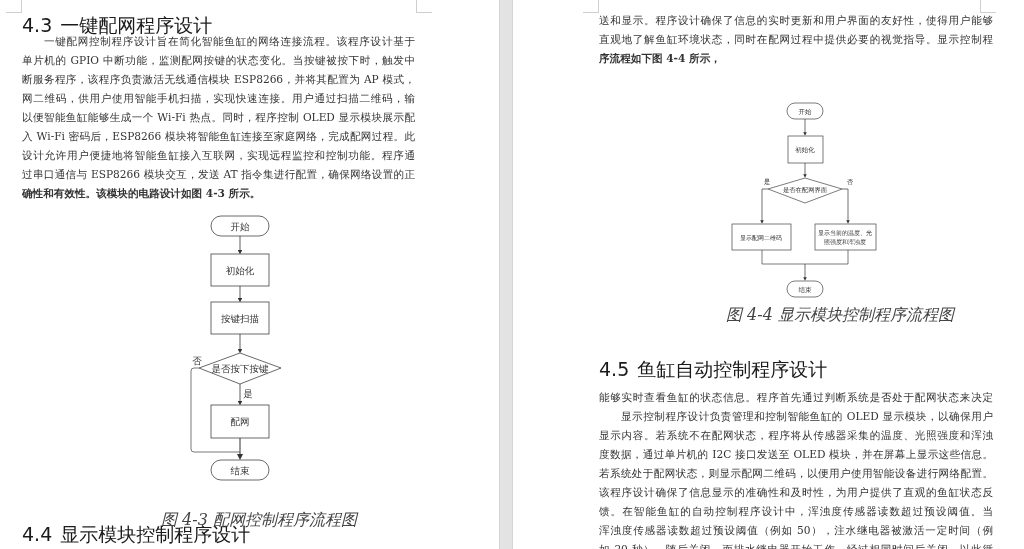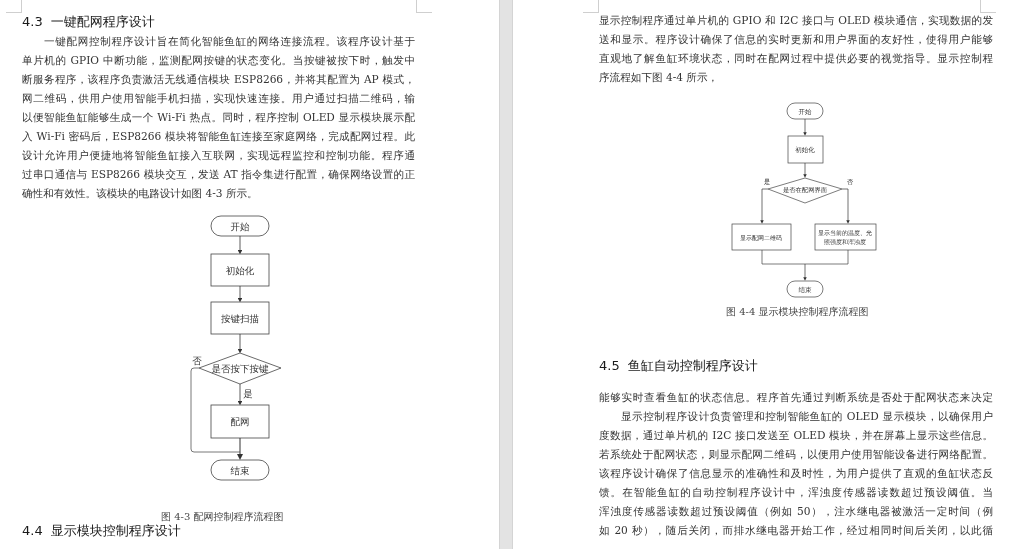--- a/index.html
+++ b/index.html
@@ -8,29 +8,29 @@
 
   .page { position: absolute; top: 0; height: 549px; background: #ffffff; overflow: hidden; }
   #page-left { left: 0; width: 499px; }
   #page-right { left: 513px; width: 511px; }
   .gutter { position: absolute; left: 499px; top: 0; width: 14px; height: 549px; background: #e3e3e3; border-left: 1px solid #d4d4d4; border-right: 1px solid #d4d4d4; }
 
   .corner { position: absolute; width: 16px; height: 13px; }
   .corner.tl { border-right: 1px solid #cfcfcf; border-bottom: 1px solid #cfcfcf; }
   .corner.tr { border-left: 1px solid #cfcfcf; border-bottom: 1px solid #cfcfcf; }
 
-  .heading { position: absolute; font-family: "DejaVu Sans", "Liberation Sans", sans-serif; font-size: 13px; color: #1a1a1a; white-space: nowrap; }
+  .heading { position: absolute; font-family: "DejaVu Sans", "Liberation Sans", sans-serif; font-size: 19px; color: #1a1a1a; white-space: nowrap; }
   .heading .num { margin-right: 8px; }
 
   .para { position: absolute; font-size: 10.6px; line-height: 19px; color: #333; text-align: justify; }
   .para .line { display: block; white-space: nowrap; overflow: hidden; text-align-last: justify; height: 19px; }
-  .para .line.last { text-align-last: left; }
+  .para .line.last { text-align-last: left; font-weight: bold; }
   .para .line.indent { padding-left: 22px; }
 
-  .caption { position: absolute; font-size: 10px; color: #444; white-space: nowrap; }
+  .caption { position: absolute; font-size: 16px; color: #444; white-space: nowrap; font-style: italic; }
 
   
   svg text { font-family: "DejaVu Serif", "Liberation Serif", serif; fill: #333; }
 </style>
 </head>
 <body>
 
 <div class="page" id="page-left">
   <div class="corner tl" style="left:6px; top:0px;"></div>
   <div class="corner tr" style="left:416px; top:0px;"></div>
@@ -93,21 +93,20 @@
   </div>
 </div>
 
 <div class="gutter"></div>
 
 <div class="page" id="page-right">
   <div class="corner tl" style="left:70px; top:0px;"></div>
   <div class="corner tr" style="left:467px; top:0px;"></div>
 
   <div class="para" style="left:86px; top:11px; width:394px;">
-    <span class="line">显示控制程序通过单片机的 GPIO 和 I2C 接口与 OLED 模块通信，实现数据的发</span>
     <span class="line">送和显示。程序设计确保了信息的实时更新和用户界面的友好性，使得用户能够</span>
     <span class="line">直观地了解鱼缸环境状态，同时在配网过程中提供必要的视觉指导。显示控制程</span>
     <span class="line last">序流程如下图 4-4 所示，</span>
   </div>
 
   <svg style="position:absolute; left:0; top:0;" width="511" height="549">
     <defs>
       <marker id="arrR" markerWidth="5" markerHeight="5" refX="2.5" refY="2.5" orient="auto">
         <path d="M0,0 L5,2.5 L0,5 Z" fill="#333"></path>
       </marker>
@@ -144,20 +143,21 @@
 
   <div class="caption" style="left:213px; top:305px;">图 4-4   显示模块控制程序流程图</div>
 
   <div class="heading" style="left:86px; top:357px;">
     <span class="num">4.5</span><span>鱼缸自动控制程序设计</span>
   </div>
 
   <div class="para" style="left:86px; top:388px; width:394px;">
     <span class="line">能够实时查看鱼缸的状态信息。程序首先通过判断系统是否处于配网状态来决定</span>
     <span class="line indent">显示控制程序设计负责管理和控制智能鱼缸的 OLED 显示模块，以确保用户</span>
+    <span class="line">显示内容。若系统不在配网状态，程序将从传感器采集的温度、光照强度和浑浊</span>
     <span class="line">度数据，通过单片机的 I2C 接口发送至 OLED 模块，并在屏幕上显示这些信息。</span>
     <span class="line">若系统处于配网状态，则显示配网二维码，以便用户使用智能设备进行网络配置。</span>
     <span class="line">该程序设计确保了信息显示的准确性和及时性，为用户提供了直观的鱼缸状态反</span>
     <span class="line">馈。在智能鱼缸的自动控制程序设计中，浑浊度传感器读数超过预设阈值。当</span>
     <span class="line">浑浊度传感器读数超过预设阈值（例如 50），注水继电器被激活一定时间（例</span>
     <span class="line">如 20 秒），随后关闭，而排水继电器开始工作，经过相同时间后关闭，以此循</span>
   </div>
 </div>
 
 </body></html>

